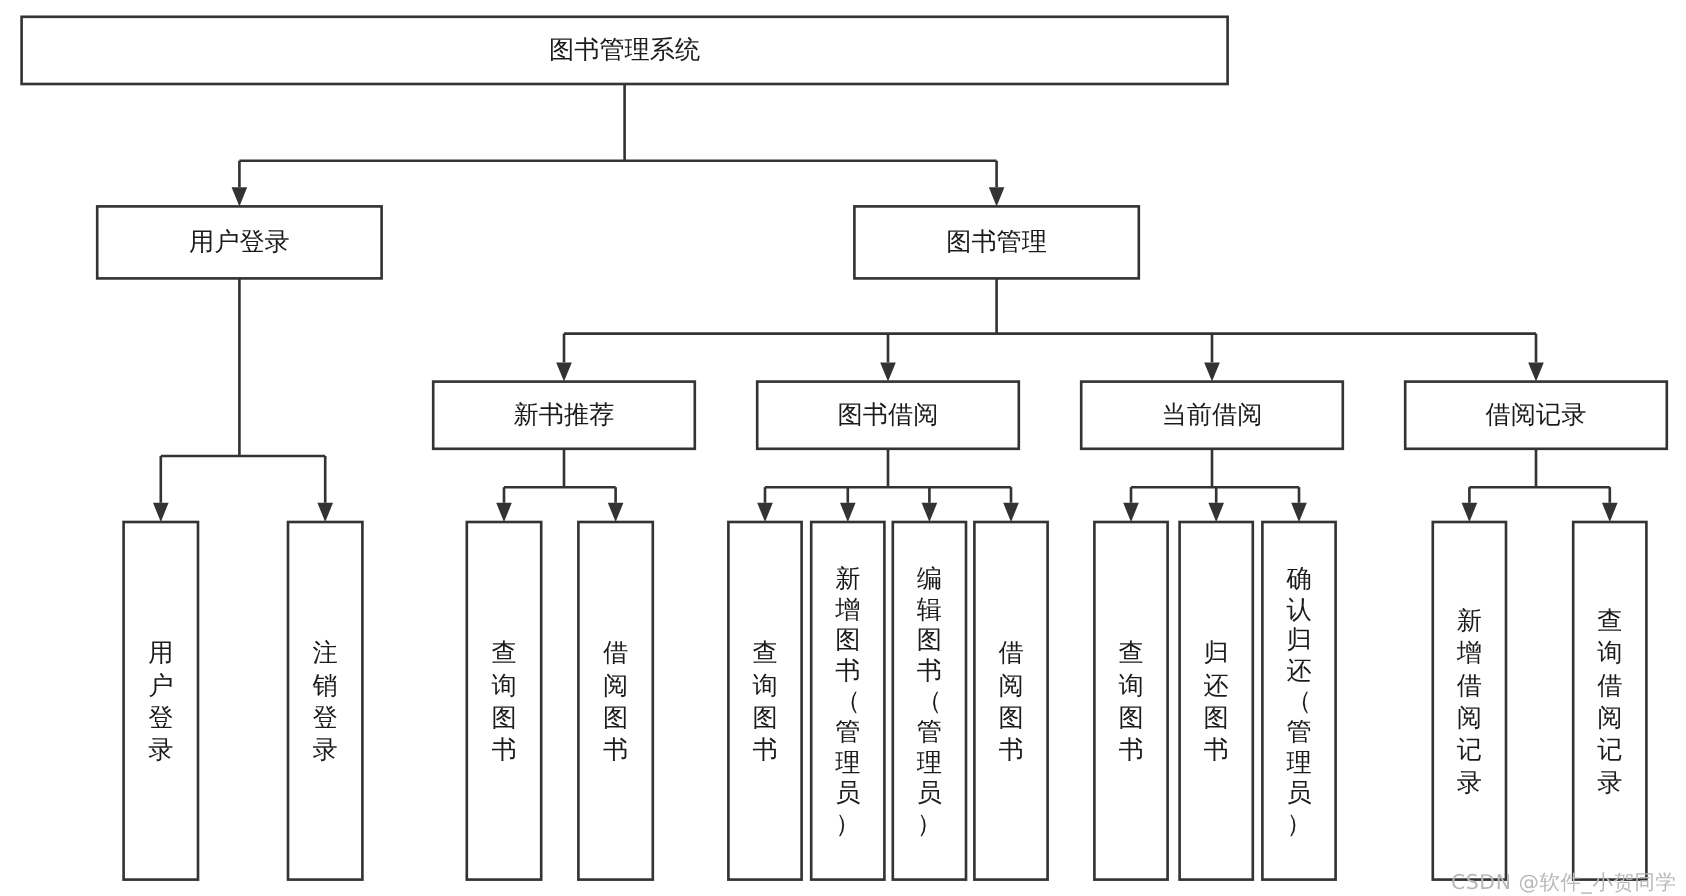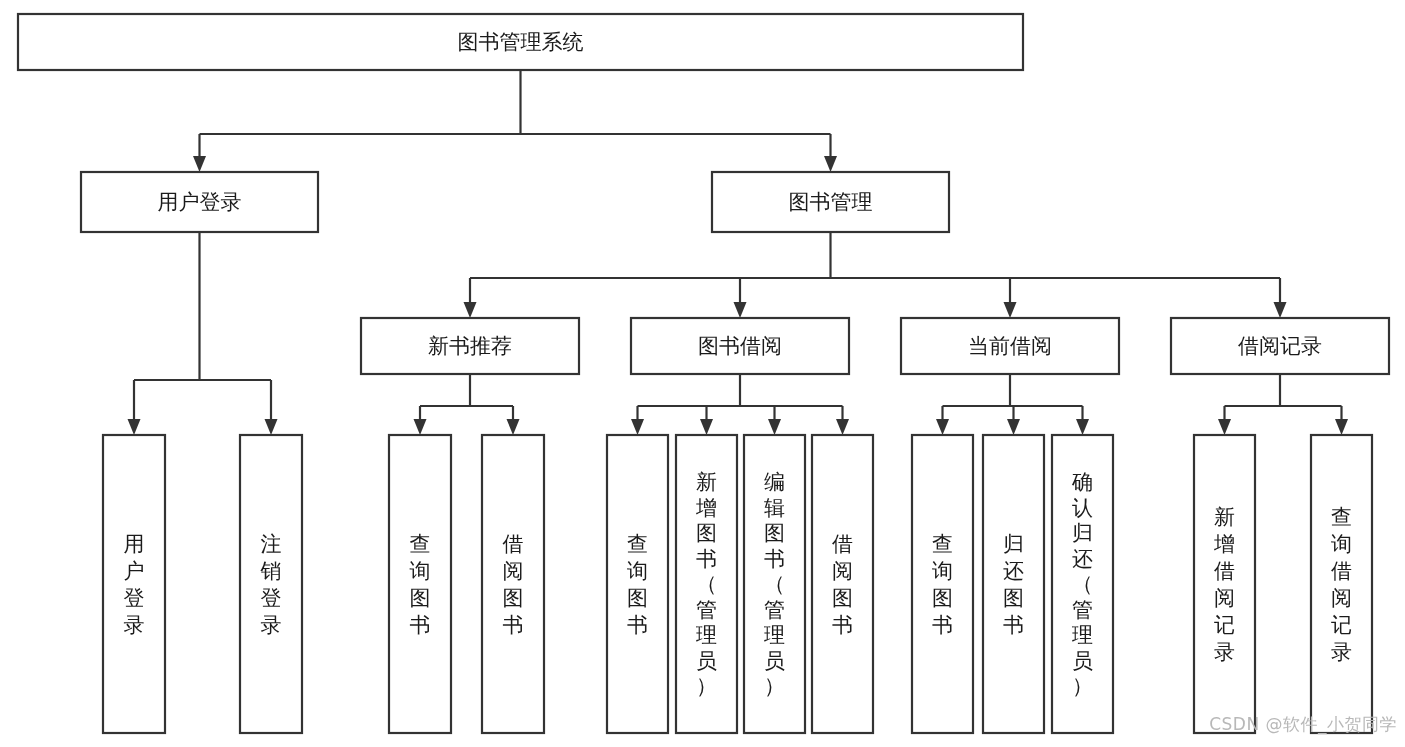--- a/index.html
+++ b/index.html
@@ -52,21 +52,21 @@
     fill: none;
     stroke-linecap: butt;
   }
   .arrow-head {
     fill: #333333;
     stroke: none;
   }
   .watermark {
     position: absolute;
     right: 8px;
-    bottom: 11px;
+    bottom: 0;
     font-family: "DejaVu Sans", "Liberation Sans", sans-serif;
     font-size: 17px;
     color: #b8b8b8;
     white-space: nowrap;
     letter-spacing: 0.5px;
     user-select: none;
   }
 </style>
 </head>
 <body style="background: rgb(255, 255, 255);">

